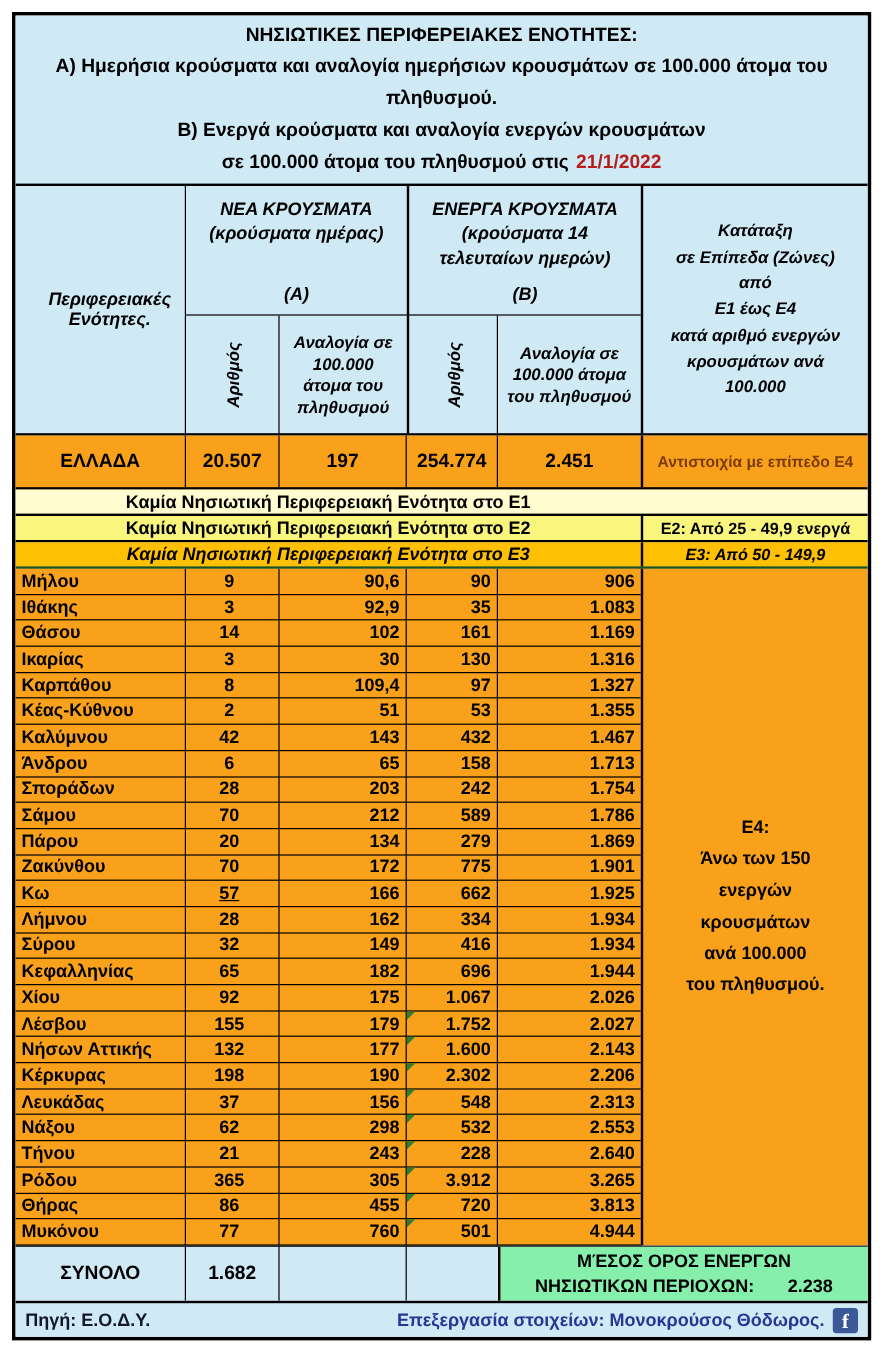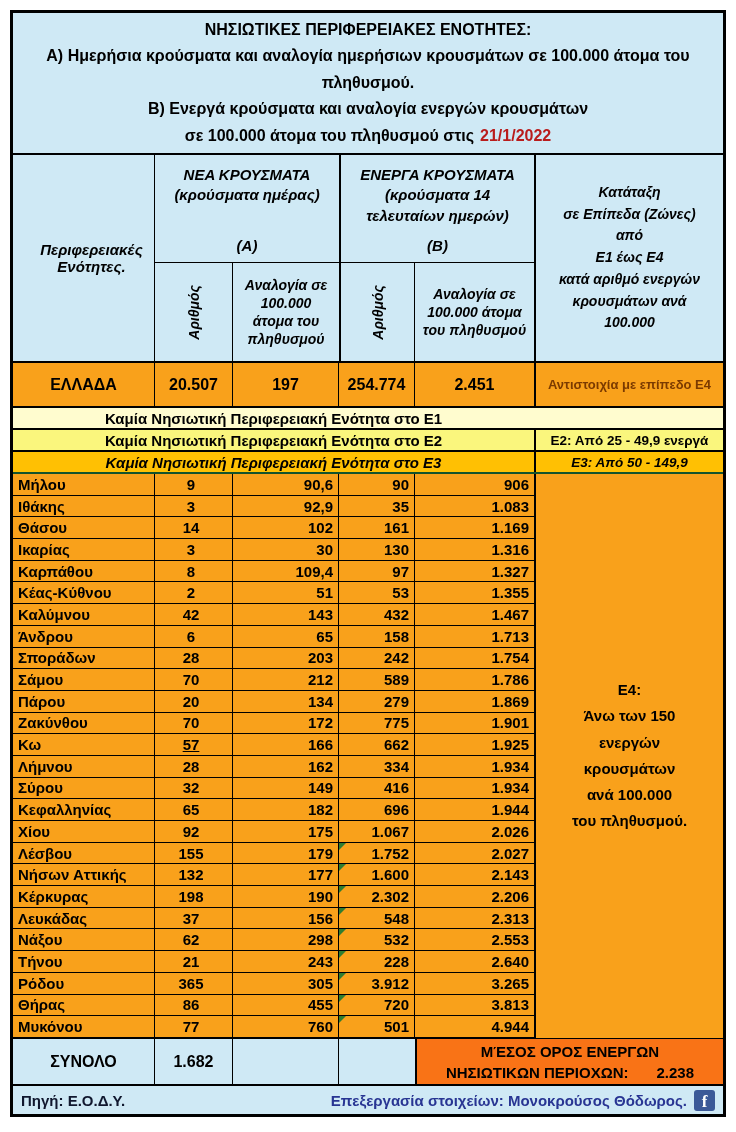--- a/index.html
+++ b/index.html
@@ -62,21 +62,21 @@
   .c-name{ justify-content:flex-start; padding-left:5px; }
   .c-num{ justify-content:flex-end; padding-right:5px; }
   .c-last{ border-right:none; }
   .e4cell{ grid-column:6; grid-row:1/27; border-left:2px solid #000; display:flex; align-items:center; justify-content:center; text-align:center; font-size:15px; line-height:1.75; white-space:pre-line; }
   .tri{ position:absolute; left:0; top:0; width:0; height:0; border-top:7px solid #2F7D31; border-right:7px solid transparent; }
 
   
   .total{ background:#CFE9F5; height:46px; border-top:1px solid #000; font-size:16px; }
   .tcell{ display:flex; align-items:center; justify-content:center; text-align:center; }
   .total .br{ border-right:1px solid #000; }
-  .t-avg{ grid-column:5/7; background:#f97316; border-left:2px solid #000; flex-direction:column; justify-content:center; font-size:15px; line-height:1.4; }
+  .t-avg{ grid-column:5/7; background:#86efac; border-left:2px solid #000; flex-direction:column; justify-content:center; font-size:15px; line-height:1.4; }
   .t-avg-line2{ display:flex; gap:28px; }
 
   
   .footer{ background:#CFE9F5; height:30px; border-top:2px solid #000; display:flex; align-items:center; justify-content:space-between; padding:0 8px; font-size:15px; }
   .f-source{ color:#10172e; }
   .f-right{ display:flex; align-items:center; gap:7px; }
   .f-credit{ color:#283593; }
   .fb{ width:21px; height:21px; background:#3B5998; border-radius:3px; color:#fff; display:flex; align-items:flex-end; justify-content:center; font-size:17px; line-height:1.05; font-family:"Liberation Serif", serif; cursor:pointer; }
 </style>
 </head>

